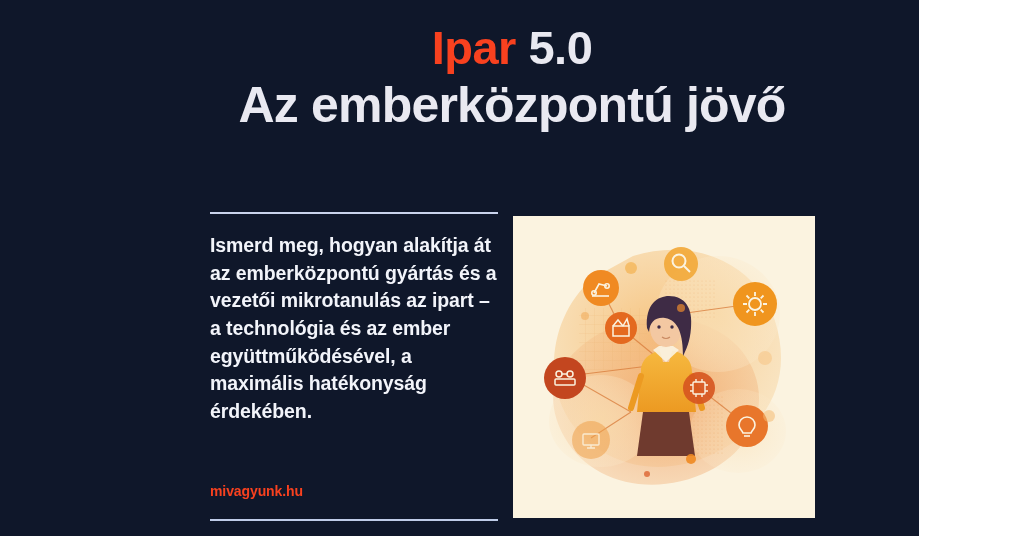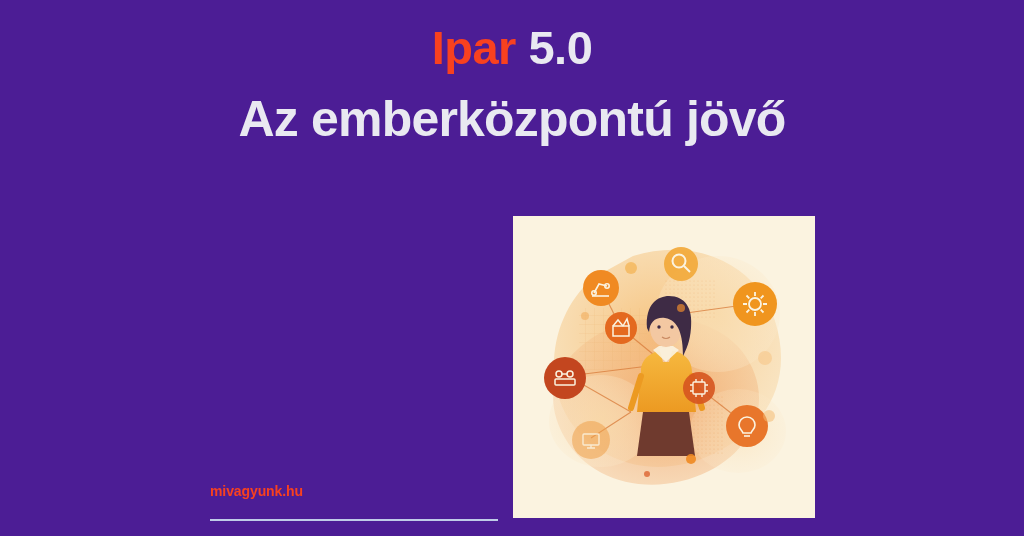--- a/index.html
+++ b/index.html
@@ -5,23 +5,23 @@
   html, body {
     margin: 0;
     padding: 0;
     background: #ffffff;
   }
   body {
     font-family: "Liberation Sans", sans-serif;
   }
   .canvas {
     position: relative;
-    width: 1024px;
+    width: 919px;
     height: 536px;
-    background: #4c1d95;
+    background: #0f172a;
     overflow: hidden;
   }
 
   
   .title-block {
     position: absolute;
     top: 22px;
     left: 0;
     width: 1024px;
     text-align: center;
@@ -35,21 +35,21 @@
   }
   .title-brand { color: #F8411F; }
   .title-version { color: #E9E9F1; }
   .title-line2 {
     font-size: 50px;
     font-weight: bold;
     color: #E9E9F1;
     line-height: 1.14;
     letter-spacing: -0.8px;
     white-space: nowrap;
-    margin-top: 16px;
+    margin-top: 2px;
   }
 
   
   .left-col {
     position: absolute;
     left: 210px;
     top: 212px;
     width: 288px;
   }
   .rule {
@@ -99,20 +99,24 @@
 
 <div class="canvas">
 
   <div class="title-block">
     <div class="title-line1">
       <span class="title-brand">Ipar</span><span class="title-version">&nbsp;</span><span class="title-version">5.0</span>
     </div>
     <div class="title-line2">Az emberközpontú jövő</div>
   </div>
 
+  <div class="left-col">
+    <div class="rule"></div>
+    <div class="body-copy">Ismerd meg, hogyan alakítja át az emberközpontú gyártás és a vezetői mikrotanulás az ipart – a technológia és az ember együttműködésével, a maximális hatékonyság érdekében.</div>
+  </div>
 
   <div class="site-url">mivagyunk.hu</div>
   <div class="rule bottom"></div>
 
   <div class="illus-frame">
     <svg class="illus-svg" viewBox="0 0 302 302">
       <defs>
         <radialGradient id="blobA" cx="45%" cy="40%" r="65%">
           <stop offset="0%" stop-color="#F6C079" stop-opacity="0.95"></stop>
           <stop offset="100%" stop-color="#F7D7A6" stop-opacity="0.45"></stop>

